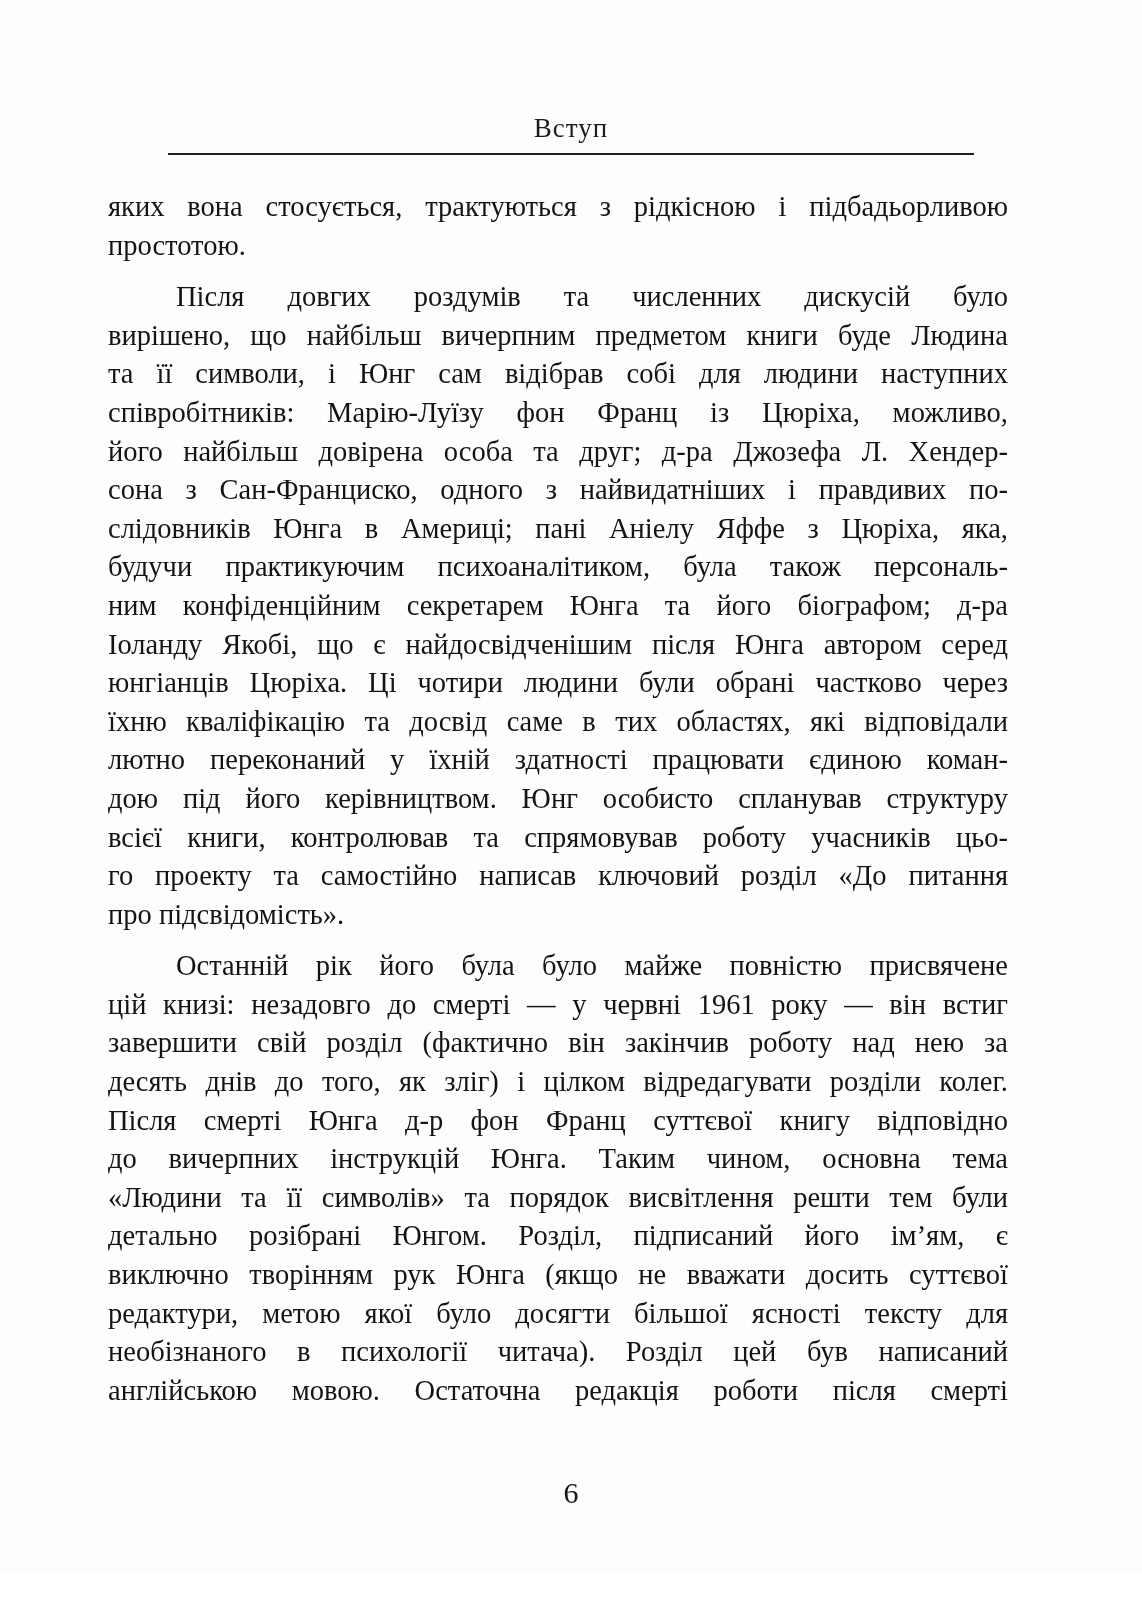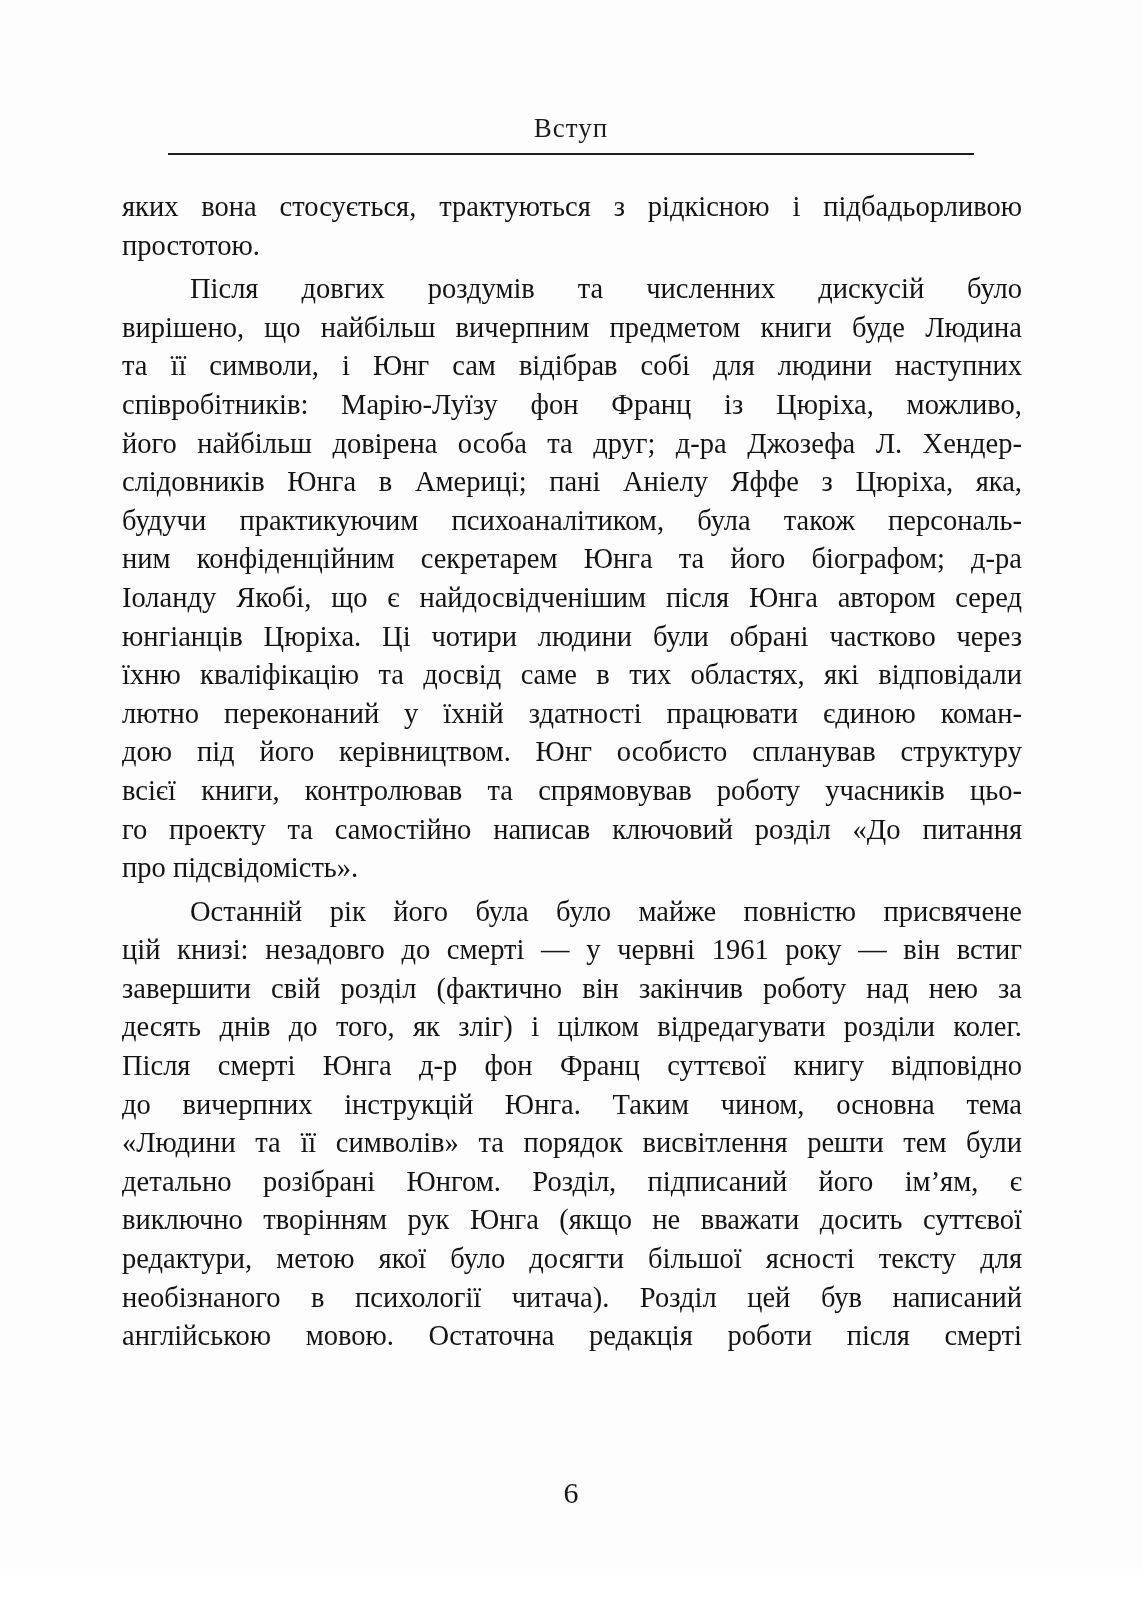--- a/index.html
+++ b/index.html
@@ -31,28 +31,28 @@
   }
   .header-rule {
     margin: 9px auto 0 auto;
     width: 806px;
     height: 0;
     border-top: 2px solid #1f1f1f;
   }
   .content {
     position: absolute;
     top: 188px;
-    left: 122px;
+    left: 108px;
     width: 900px;
   }
   .para {
     margin: 0;
   }
   .para + .para {
-    margin-top: 5px;
+    margin-top: 13px;
   }
   .line {
     font-size: 28.5px;
     line-height: 38.6px;
     white-space: normal;
     text-align: justify;
     text-align-last: justify;
     text-justify: inter-word;
     color: #141414;
   }
@@ -86,20 +86,21 @@
       <div class="para">
         <div class="line">яких вона стосується, трактуються з рідкісною і підбадьорливою</div>
         <div class="line last-left">простотою.</div>
       </div>
       <div class="para">
         <div class="line first-indent">Після довгих роздумів та численних дискусій було</div>
         <div class="line">вирішено, що найбільш вичерпним предметом книги буде Людина</div>
         <div class="line">та її символи, і Юнг сам відібрав собі для людини наступних</div>
         <div class="line">співробітників: Марію-Луїзу фон Франц із Цюріха, можливо,</div>
         <div class="line">його найбільш довірена особа та друг; д-ра Джозефа Л. Хендер-</div>
+        <div class="line">сона з Сан-Франциско, одного з найвидатніших і правдивих по-</div>
         <div class="line">слідовників Юнга в Америці; пані Аніелу Яффе з Цюріха, яка,</div>
         <div class="line">будучи практикуючим психоаналітиком, була також персональ-</div>
         <div class="line">ним конфіденційним секретарем Юнга та його біографом; д-ра</div>
         <div class="line">Іоланду Якобі, що є найдосвідченішим після Юнга автором серед</div>
         <div class="line">юнгіанців Цюріха. Ці чотири людини були обрані частково через</div>
         <div class="line">їхню кваліфікацію та досвід саме в тих областях, які відповідали</div>
         <div class="line">лютно переконаний у їхній здатності працювати єдиною коман-</div>
         <div class="line">дою під його керівництвом. Юнг особисто спланував структуру</div>
         <div class="line">всієї книги, контролював та спрямовував роботу учасників цьо-</div>
         <div class="line">го проекту та самостійно написав ключовий розділ «До питання</div>

